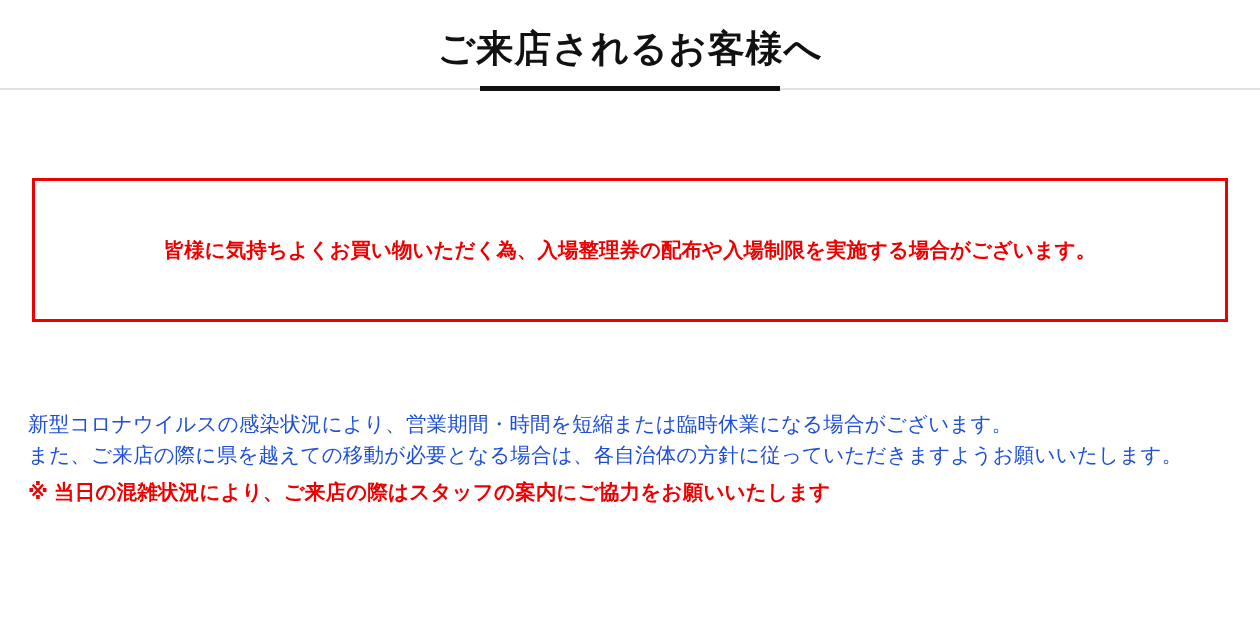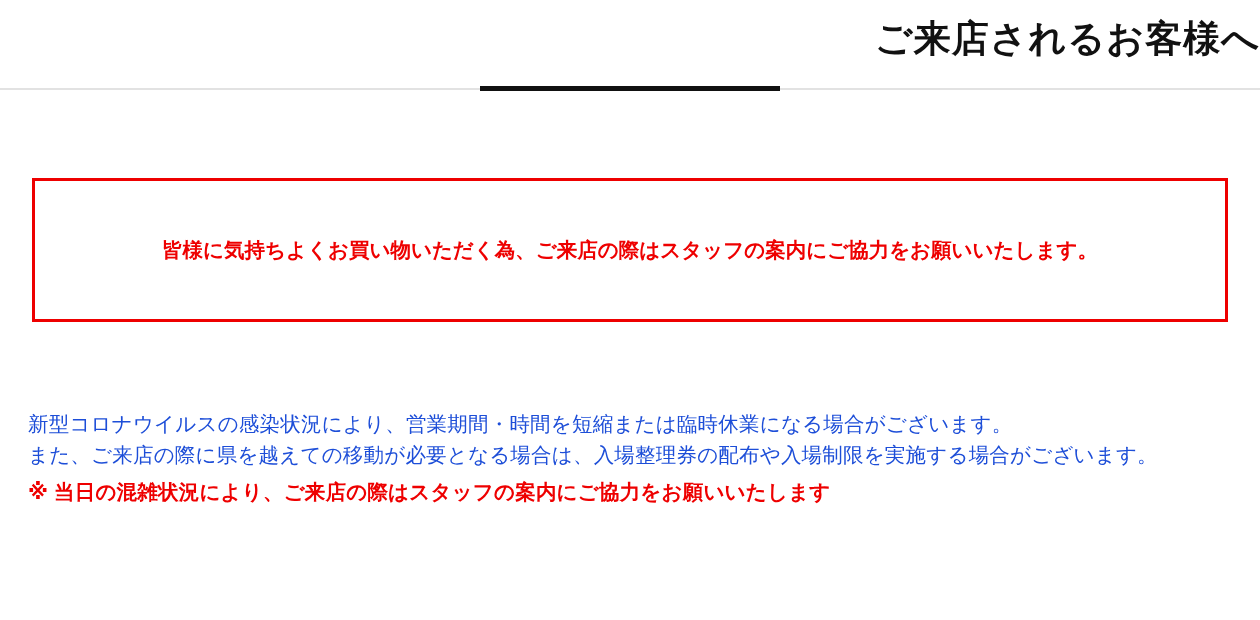--- a/index.html
+++ b/index.html
@@ -19,22 +19,22 @@
   .page {
     width: 1260px;
     height: 620px;
     position: relative;
     box-sizing: border-box;
   }
 
   
   .heading-block {
     position: relative;
-    padding-top: 16px;
-    text-align: right;
+    padding-top: 26px;
+    text-align: center;
   }
   .page-title {
     font-size: 37px;
     font-weight: bold;
     letter-spacing: 1px;
     line-height: 1.25;
     color: #111111;
     margin: 0;
   }
   .title-rule {
@@ -102,22 +102,22 @@
 
 <div class="page">
 
   <div class="heading-block">
     <h1 class="page-title">ご来店されるお客様へ</h1>
     <div class="title-rule"></div>
     <div class="title-underline"></div>
   </div>
 
   <div class="notice-box">
-    <div class="notice-text">皆様に気持ちよくお買い物いただく為、ご来店の際はスタッフの案内にご協力をお願いいたします。</div>
+    <div class="notice-text">皆様に気持ちよくお買い物いただく為、入場整理券の配布や入場制限を実施する場合がございます。</div>
   </div>
 
   <div class="body-block">
     <p class="body-line">新型コロナウイルスの感染状況により、営業期間・時間を短縮または臨時休業になる場合がございます。</p>
-    <p class="body-line">また、ご来店の際に県を越えての移動が必要となる場合は、入場整理券の配布や入場制限を実施する場合がございます。</p>
+    <p class="body-line">また、ご来店の際に県を越えての移動が必要となる場合は、各自治体の方針に従っていただきますようお願いいたします。</p>
     <p class="body-line red">※ 当日の混雑状況により、ご来店の際はスタッフの案内にご協力をお願いいたします</p>
   </div>
 
 </div>
 
 </body></html>

